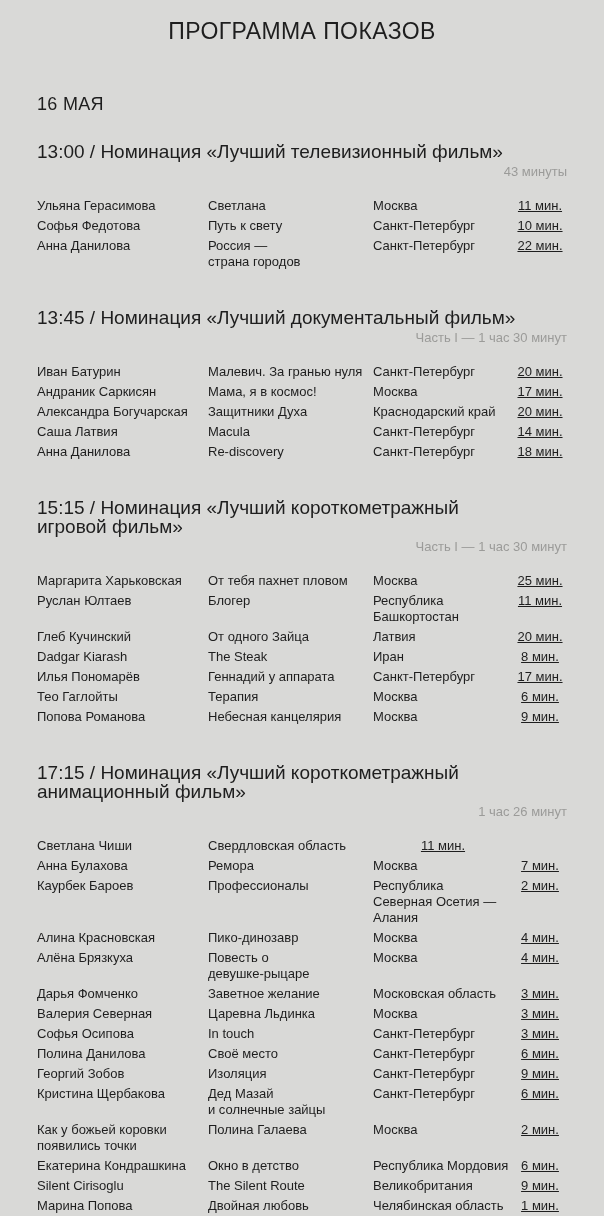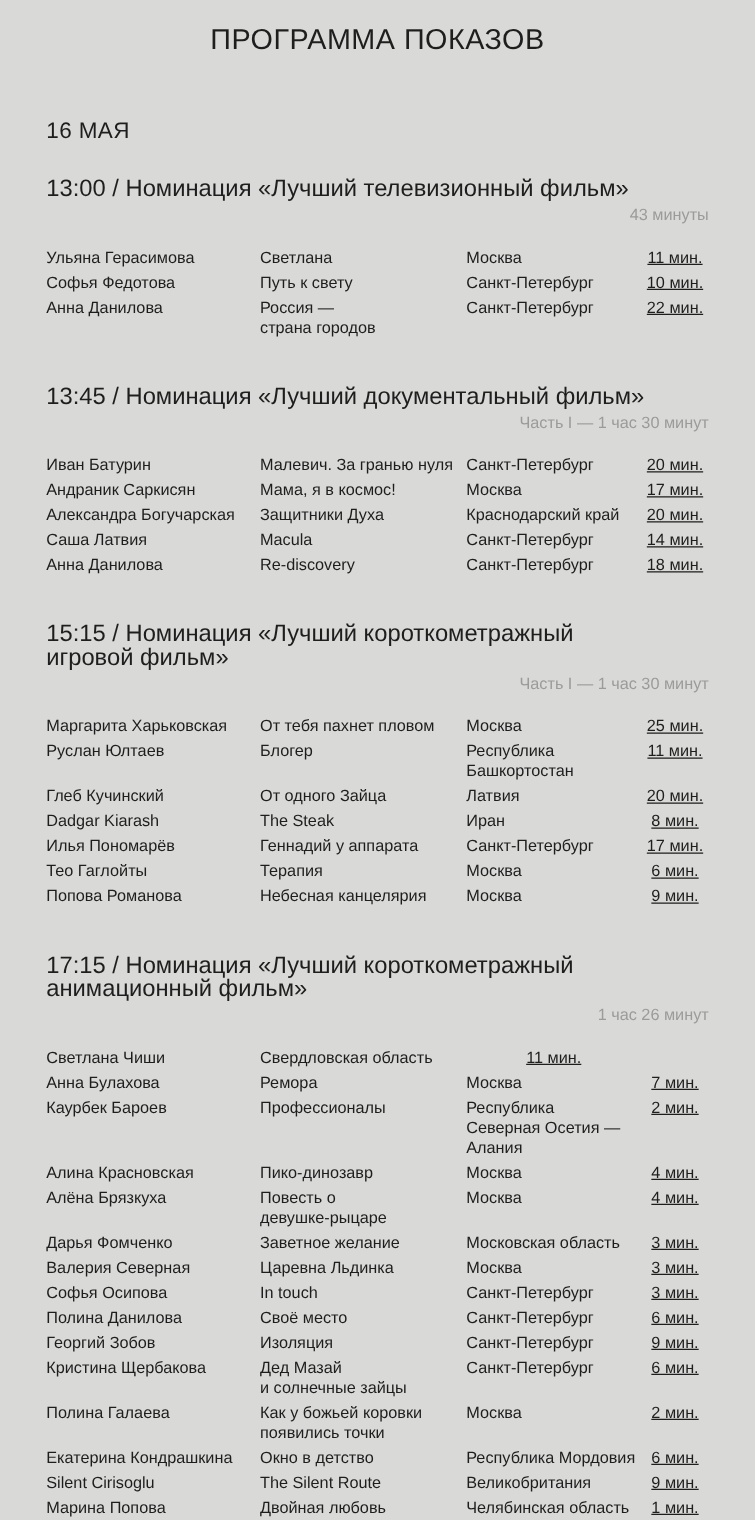--- a/index.html
+++ b/index.html
@@ -282,23 +282,23 @@
 
   <div class="row">
     <div class="cell author">Кристина Щербакова</div>
     <div class="cell film">Дед Мазай
 и солнечные зайцы</div>
     <div class="cell region">Санкт-Петербург</div>
     <div class="cell duration">6 мин.</div>
   </div>
 
   <div class="row">
-    <div class="cell author">Полина Галаева</div>
     <div class="cell film">Как у божьей коровки
 появились точки</div>
+    <div class="cell author">Полина Галаева</div>
     <div class="cell region">Москва</div>
     <div class="cell duration">2 мин.</div>
   </div>
 
   <div class="row">
     <div class="cell author">Екатерина Кондрашкина</div>
     <div class="cell film">Окно в детство</div>
     <div class="cell region">Республика Мордовия</div>
     <div class="cell duration">6 мин.</div>
   </div>

